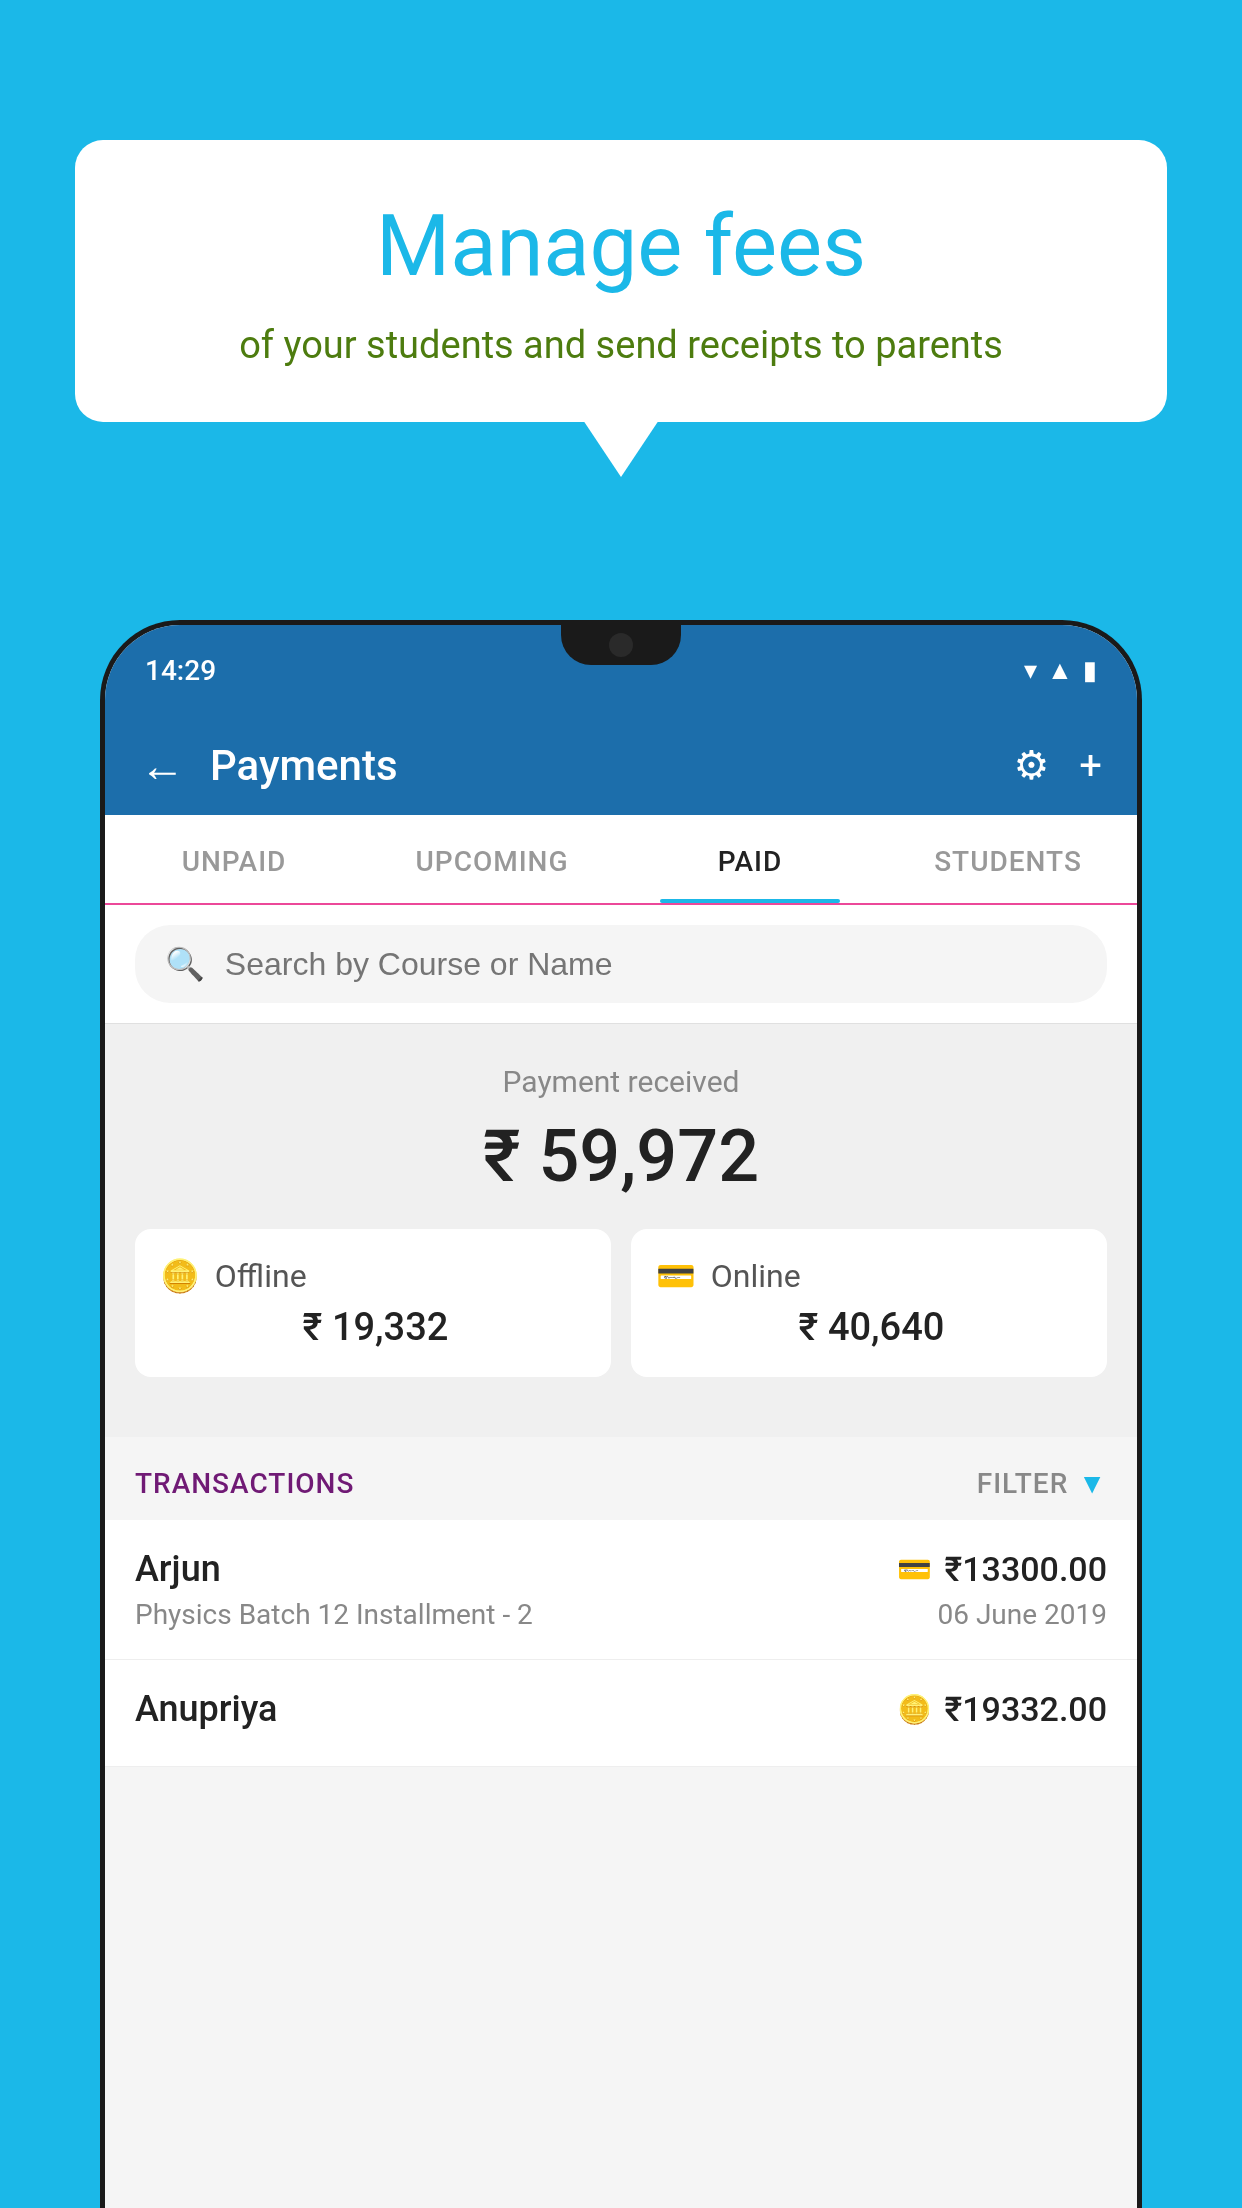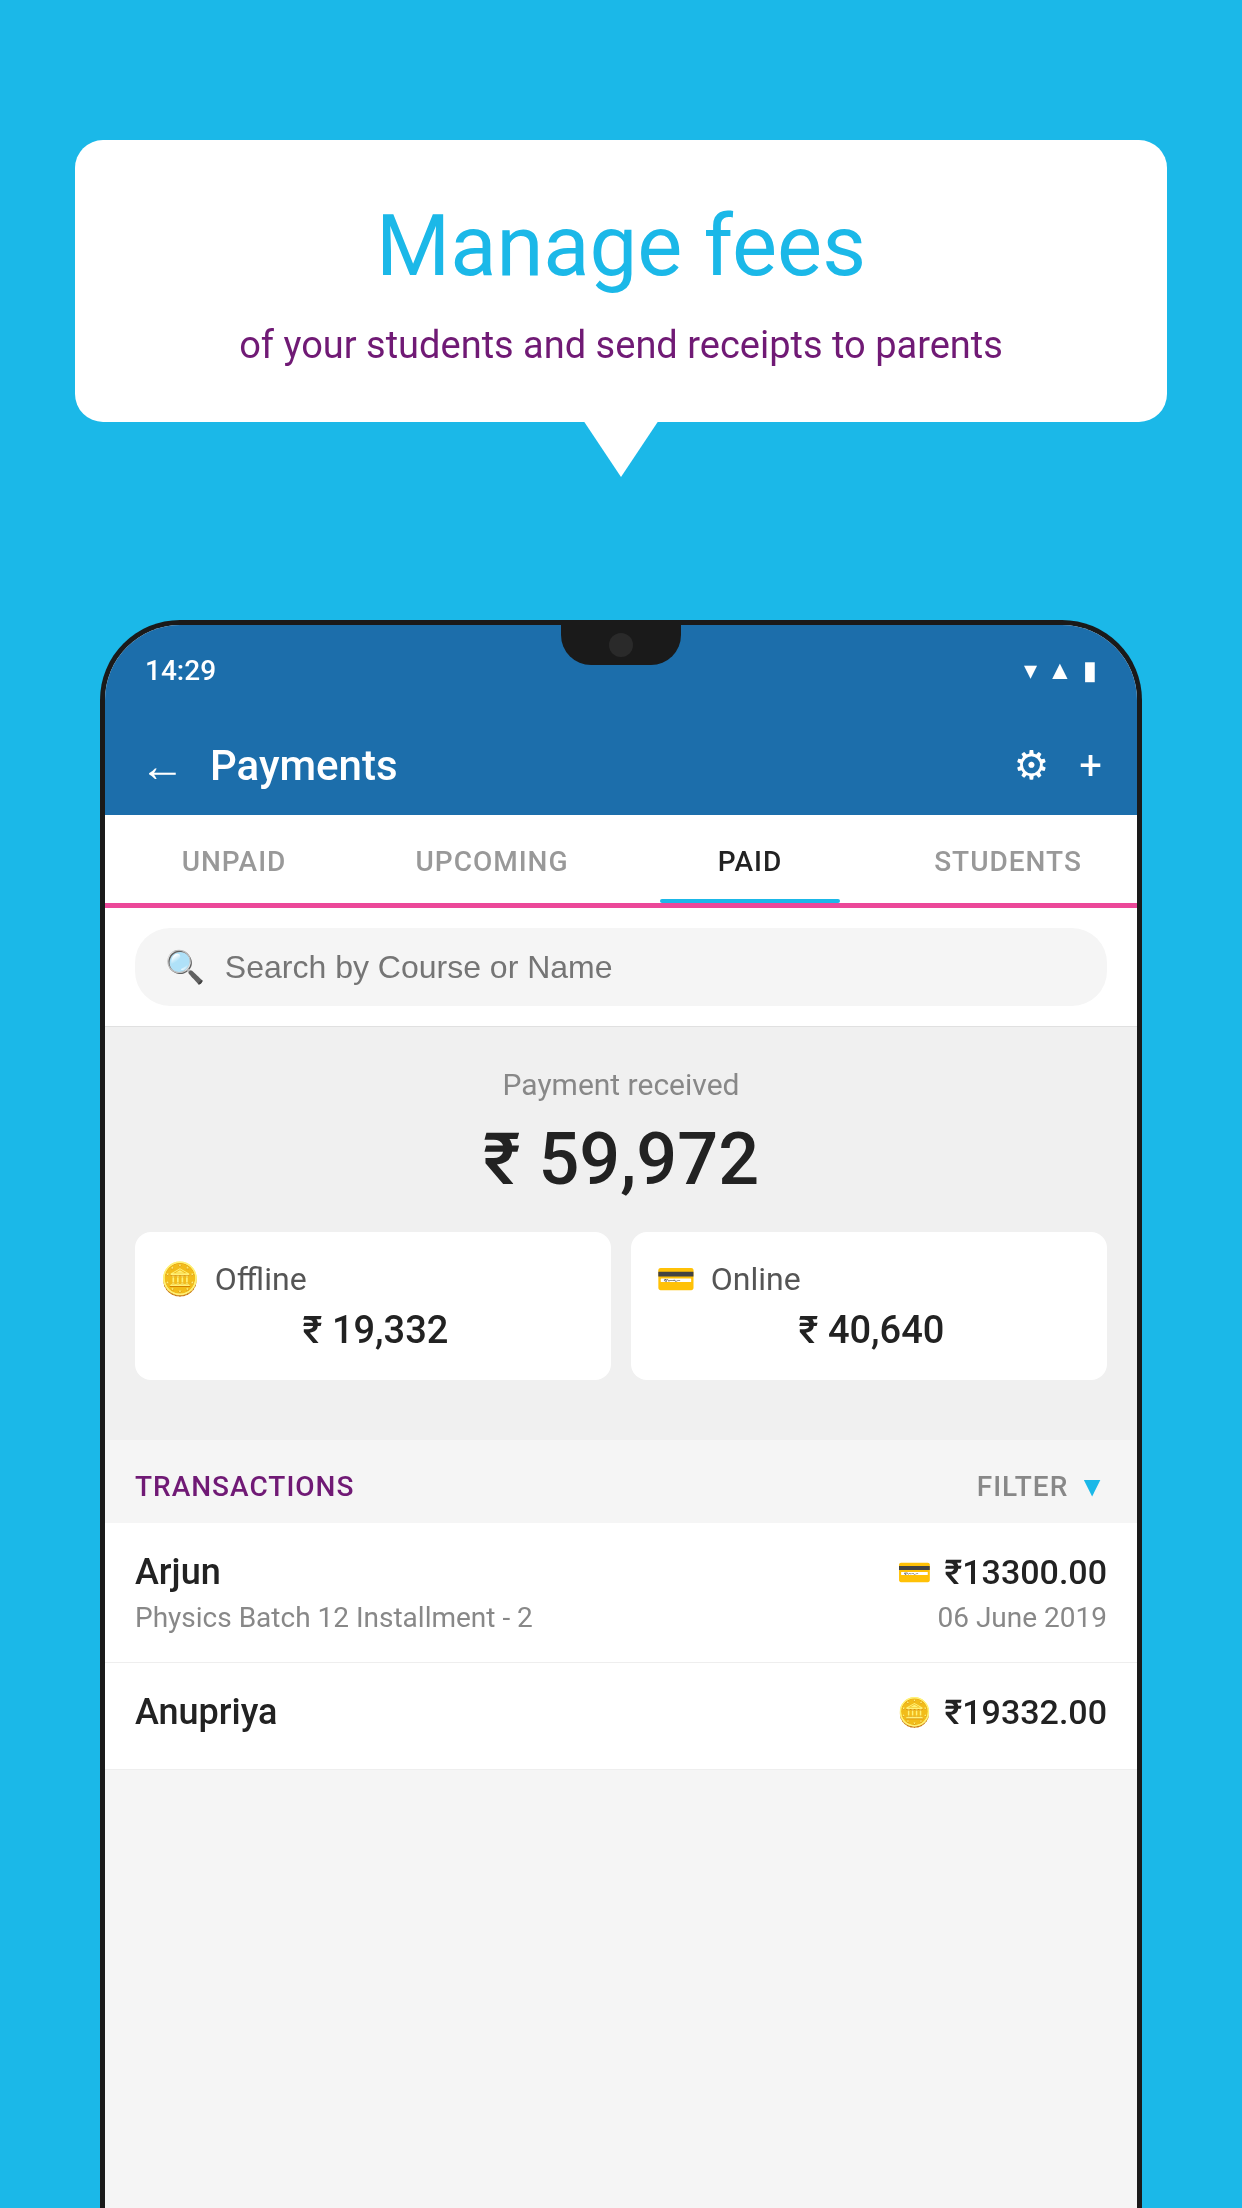--- a/index.html
+++ b/index.html
@@ -38,21 +38,21 @@
     }
     .speech-bubble-title {
       font-size: 85px;
       font-weight: 400;
       color: #1bb8e8;
       line-height: 1.1;
       margin-bottom: 25px;
     }
     .speech-bubble-subtitle {
       font-size: 38px;
-      color: #701a75;
+      color: #4d7c0f;
       font-weight: 400;
       line-height: 1.4;
     }
 
     
     .phone {
       position: absolute;
       top: 620px;
       left: 100px;
       right: 100px;
@@ -134,21 +134,21 @@
     .header-icon {
       color: white;
       font-size: 40px;
       cursor: pointer;
     }
 
     
     .tabs {
       background: white;
       display: flex;
-      border-bottom: 5px solid #ec4899;
+      border-bottom: 2px solid #ec4899;
     }
     .tab {
       flex: 1;
       text-align: center;
       padding: 30px 0 25px;
       font-size: 28px;
       font-weight: 500;
       color: #999;
       letter-spacing: 1px;
       cursor: pointer;

